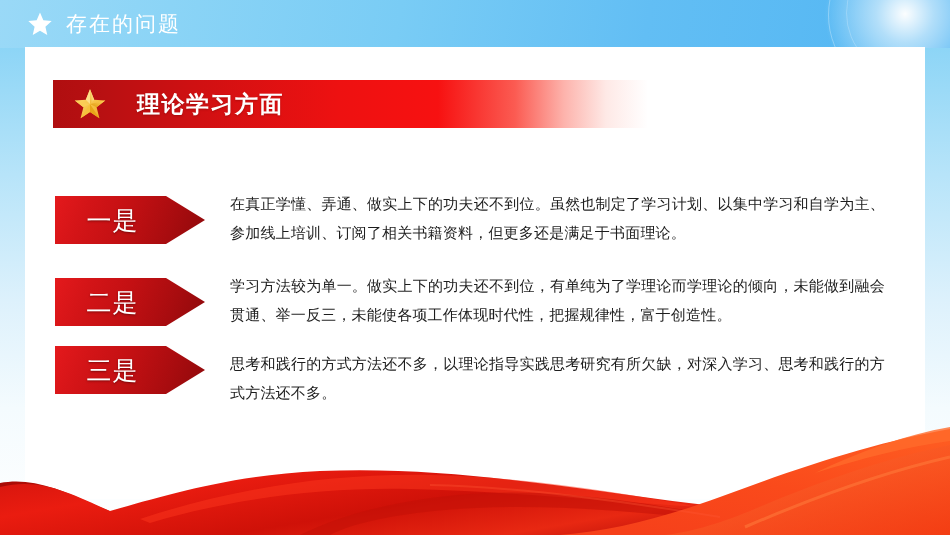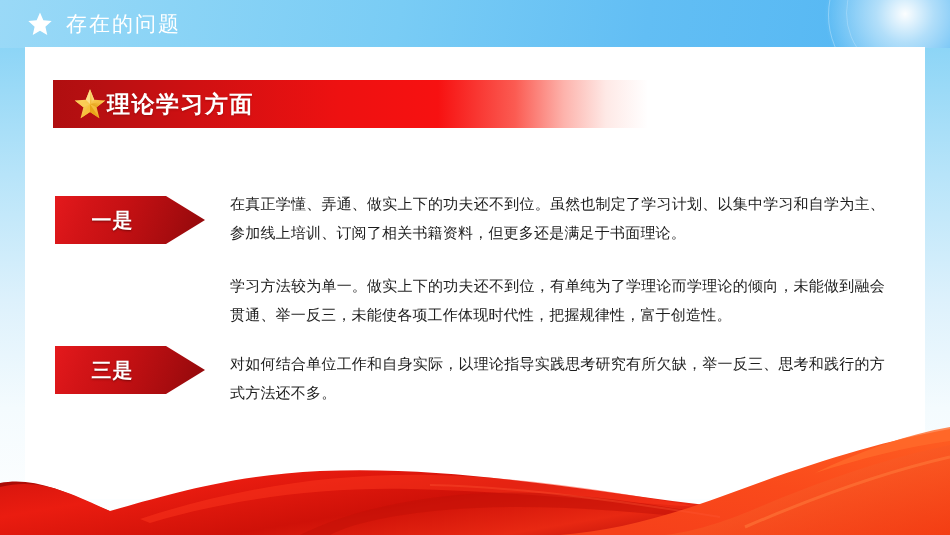--- a/index.html
+++ b/index.html
@@ -114,20 +114,21 @@
     align-items: center;
   }
   .section-star {
     margin-left: 20px;
     width: 34px;
     height: 34px;
     line-height: 0;
     flex: 0 0 auto;
   }
   .section-title {
+    margin-left: 30px;
     color: #ffffff;
     font-size: 23px;
     font-weight: bold;
     letter-spacing: 1.5px;
     text-shadow: 0 1px 2px rgba(90,0,0,0.35);
     white-space: nowrap;
     text-align: center;
   }
 
   
@@ -156,22 +157,22 @@
     background: linear-gradient(112deg, #e4191c 0%, #d31417 22%, #c41013 46%, #a80c0f 76%, #8e090b 100%);
     clip-path: polygon(0 0, 74% 0, 100% 50%, 74% 100%, 0 100%);
     filter: drop-shadow(2px 2px 2px rgba(0,0,0,0.30));
     display: flex;
     align-items: center;
   }
   .tag-label {
     width: 111px;
     text-align: center;
     color: #ffffff;
-    font-size: 20px;
-    font-weight: bold;
+    font-size: 25px;
+    font-weight: normal;
     letter-spacing: 1px;
     text-shadow: 0 1px 2px rgba(60,0,0,0.55);
     padding-left: 2px;
   }
 
   .item-text {
     position: absolute;
     left: 205px;
     top: 2px;
     width: 655px;
@@ -249,28 +250,31 @@
     <div class="items">
 
       <div class="item-row r0">
         <div class="tag">
           <span class="tag-label">一是</span>
         </div>
         <div class="item-text">在真正学懂、弄通、做实上下的功夫还不到位。虽然也制定了学习计划、以集中学习和自学为主、参加线上培训、订阅了相关书籍资料，但更多还是满足于书面理论。</div>
       </div>
 
       <div class="item-row r1">
+        <div class="tag">
+          <span class="tag-label">二是</span>
+        </div>
         <div class="item-text">学习方法较为单一。做实上下的功夫还不到位，有单纯为了学理论而学理论的倾向，未能做到融会贯通、举一反三，未能使各项工作体现时代性，把握规律性，富于创造性。</div>
       </div>
 
       <div class="item-row r2">
         <div class="tag">
           <span class="tag-label">三是</span>
         </div>
-        <div class="item-text">对如何结合单位工作和自身实际，以理论指导实践思考研究有所欠缺，举一反三、思考和践行的方式方法还不多。</div>
+        <div class="item-text">思考和践行的方式方法还不多，以理论指导实践思考研究有所欠缺，对深入学习、思考和践行的方式方法还不多。</div>
       </div>
 
     </div>
   </div>
 
   <div class="wave">
     <svg width="950" height="108" viewBox="0 0 950 108" aria-hidden="true">
       <defs>
         <linearGradient id="w1" x1="0" y1="0" x2="1" y2="0.4">
           <stop offset="0" stop-color="#d2140d"></stop>

